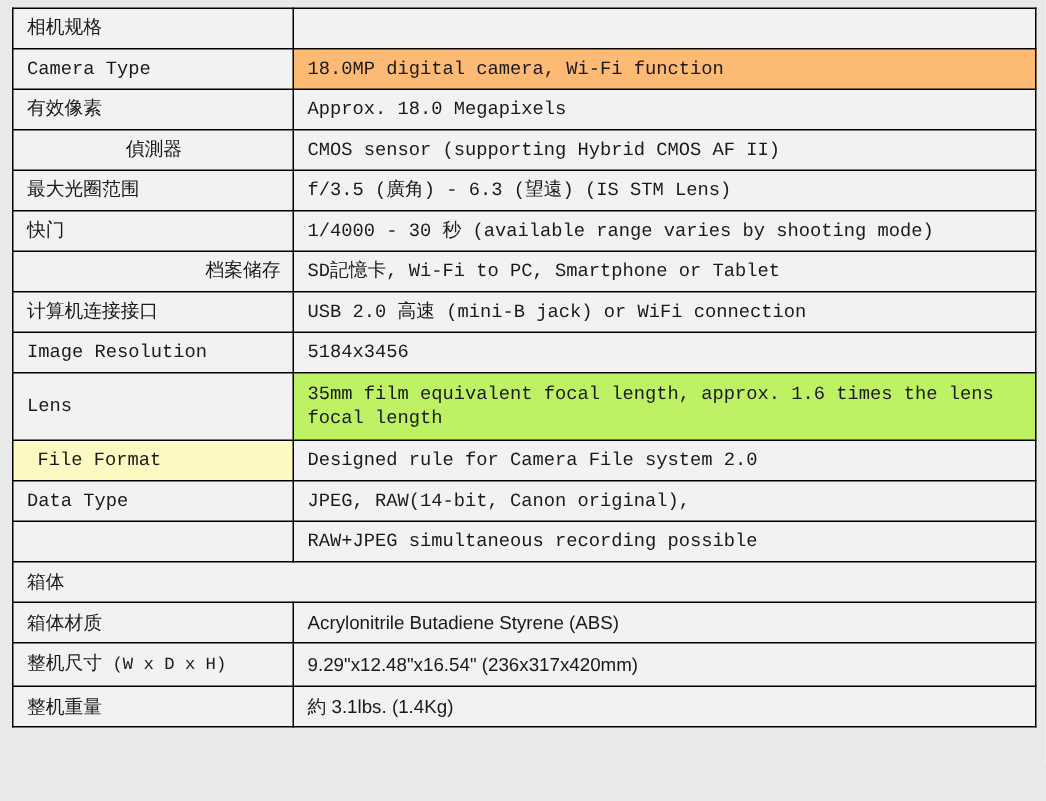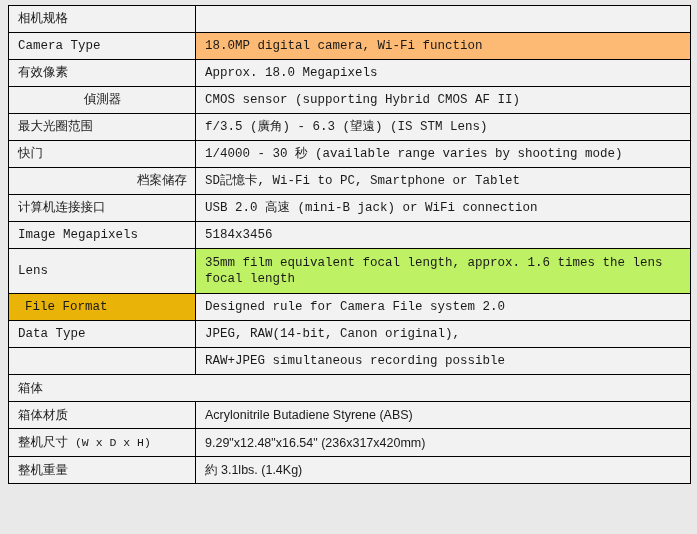--- a/index.html
+++ b/index.html
@@ -109,29 +109,29 @@
         </tr>
         <tr class="mono row-std">
           <td style="background: rgb(242, 242, 242); border-color: rgb(0, 0, 0); color: rgb(26, 26, 26); text-align: right;">档案储存</td>
           <td style="background: rgb(242, 242, 242); border-color: rgb(0, 0, 0); color: rgb(26, 26, 26);">SD記憶卡, Wi-Fi to PC, Smartphone or Tablet</td>
         </tr>
         <tr class="mono row-std">
           <td style="background: rgb(242, 242, 242); border-color: rgb(0, 0, 0); color: rgb(26, 26, 26);">计算机连接接口</td>
           <td style="background: rgb(242, 242, 242); border-color: rgb(0, 0, 0); color: rgb(26, 26, 26);">USB 2.0 高速 (mini-B jack) or WiFi connection</td>
         </tr>
         <tr class="mono row-std">
-          <td style="background: rgb(242, 242, 242); border-color: rgb(0, 0, 0); color: rgb(26, 26, 26);">Image Megapixels</td>
+          <td style="background: rgb(242, 242, 242); border-color: rgb(0, 0, 0); color: rgb(26, 26, 26);">Image Resolution</td>
           <td style="background: rgb(242, 242, 242); border-color: rgb(0, 0, 0); color: rgb(26, 26, 26);">5184x3456</td>
         </tr>
         <tr class="mono row-tall">
           <td class="two-line" style="background: rgb(242, 242, 242); border-color: rgb(0, 0, 0); color: rgb(26, 26, 26);">Lens</td>
           <td class="two-line" style="background: #bef264; border-color: rgb(0, 0, 0); color: rgb(26, 26, 26);">35mm film equivalent focal length, approx. 1.6 times the lens focal length</td>
         </tr>
         <tr class="mono row-std">
-          <td style="background: #eab308; border-color: rgb(0, 0, 0); color: rgb(26, 26, 26); padding-left: 16px;">File Format</td>
+          <td style="background: #fef9c3; border-color: rgb(0, 0, 0); color: rgb(26, 26, 26); padding-left: 16px;">File Format</td>
           <td style="background: rgb(242, 242, 242); border-color: rgb(0, 0, 0); color: rgb(26, 26, 26);">Designed rule for Camera File system 2.0</td>
         </tr>
         <tr class="mono row-std">
           <td style="background: rgb(242, 242, 242); border-color: rgb(0, 0, 0); color: rgb(26, 26, 26);">Data Type</td>
           <td style="background: rgb(242, 242, 242); border-color: rgb(0, 0, 0); color: rgb(26, 26, 26);">JPEG, RAW(14-bit, Canon original),</td>
         </tr>
         <tr class="mono row-std">
           <td class="empty-cell" style="background: rgb(242, 242, 242); border-color: rgb(0, 0, 0); color: rgb(26, 26, 26);"></td>
           <td style="background: rgb(242, 242, 242); border-color: rgb(0, 0, 0); color: rgb(26, 26, 26);">RAW+JPEG simultaneous recording possible</td>
         </tr>

